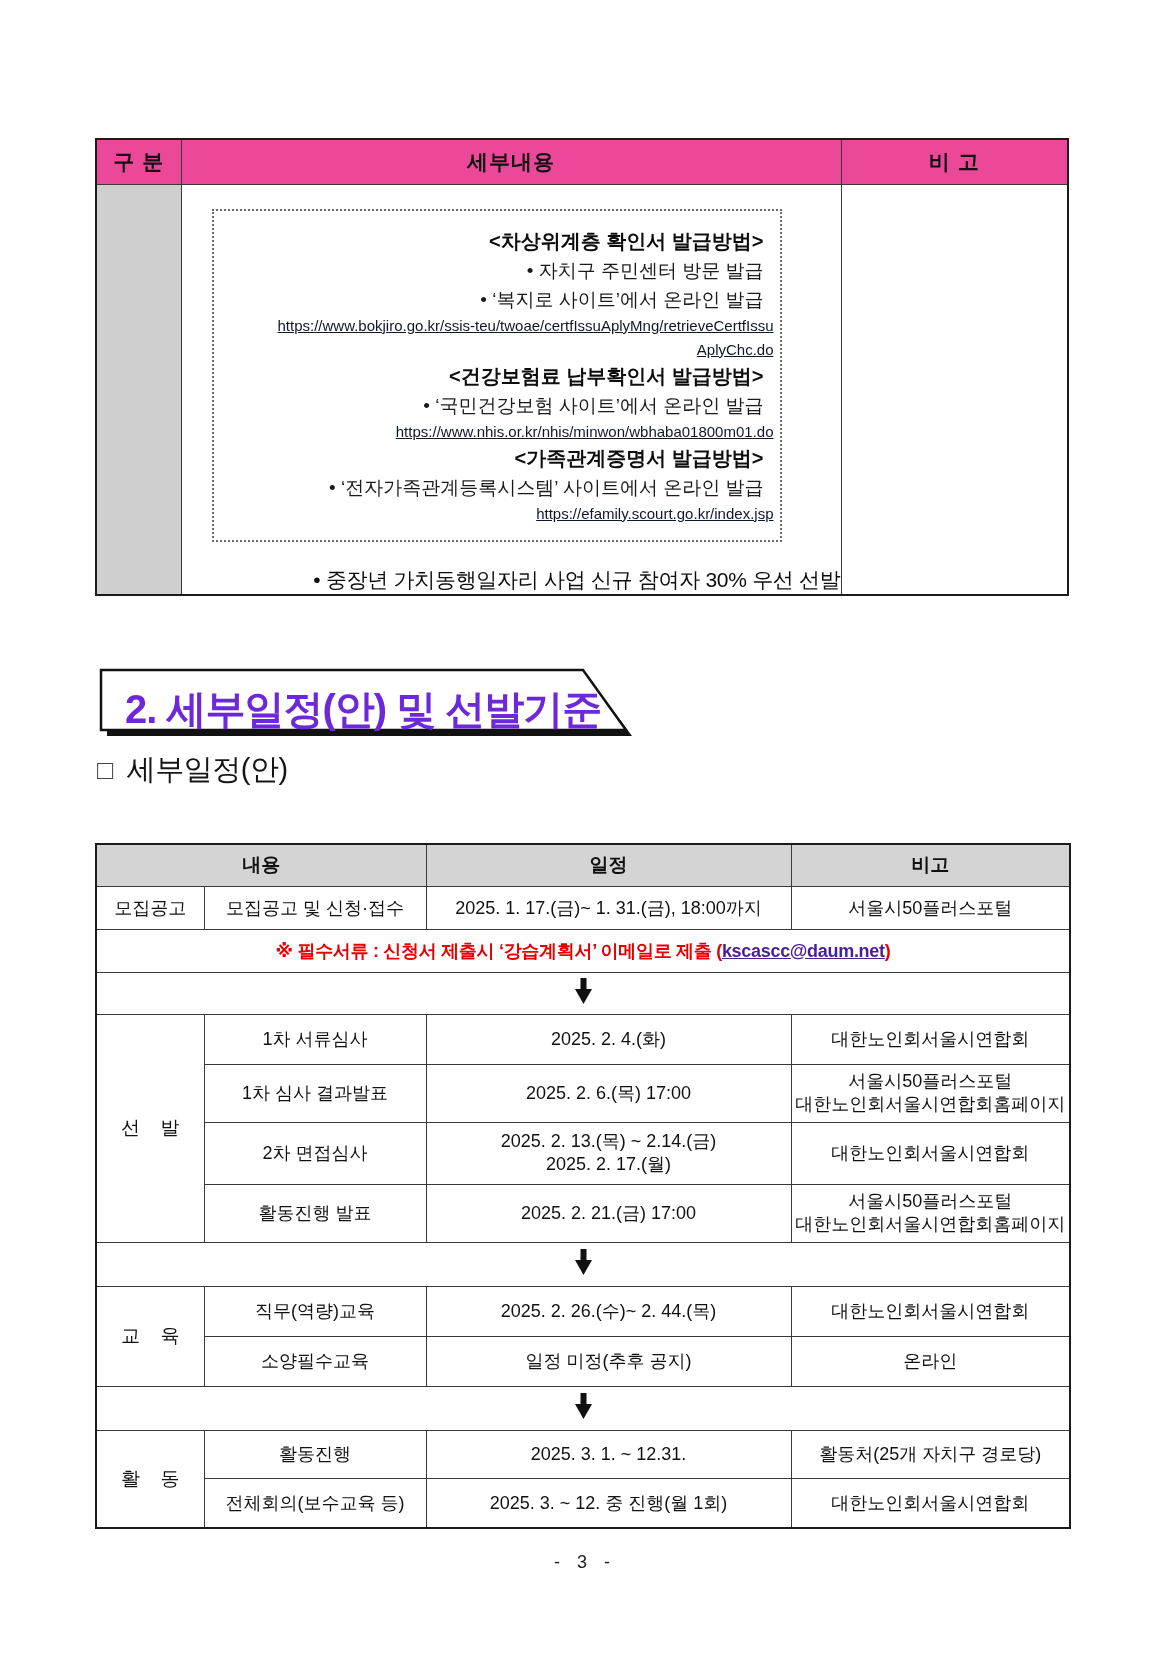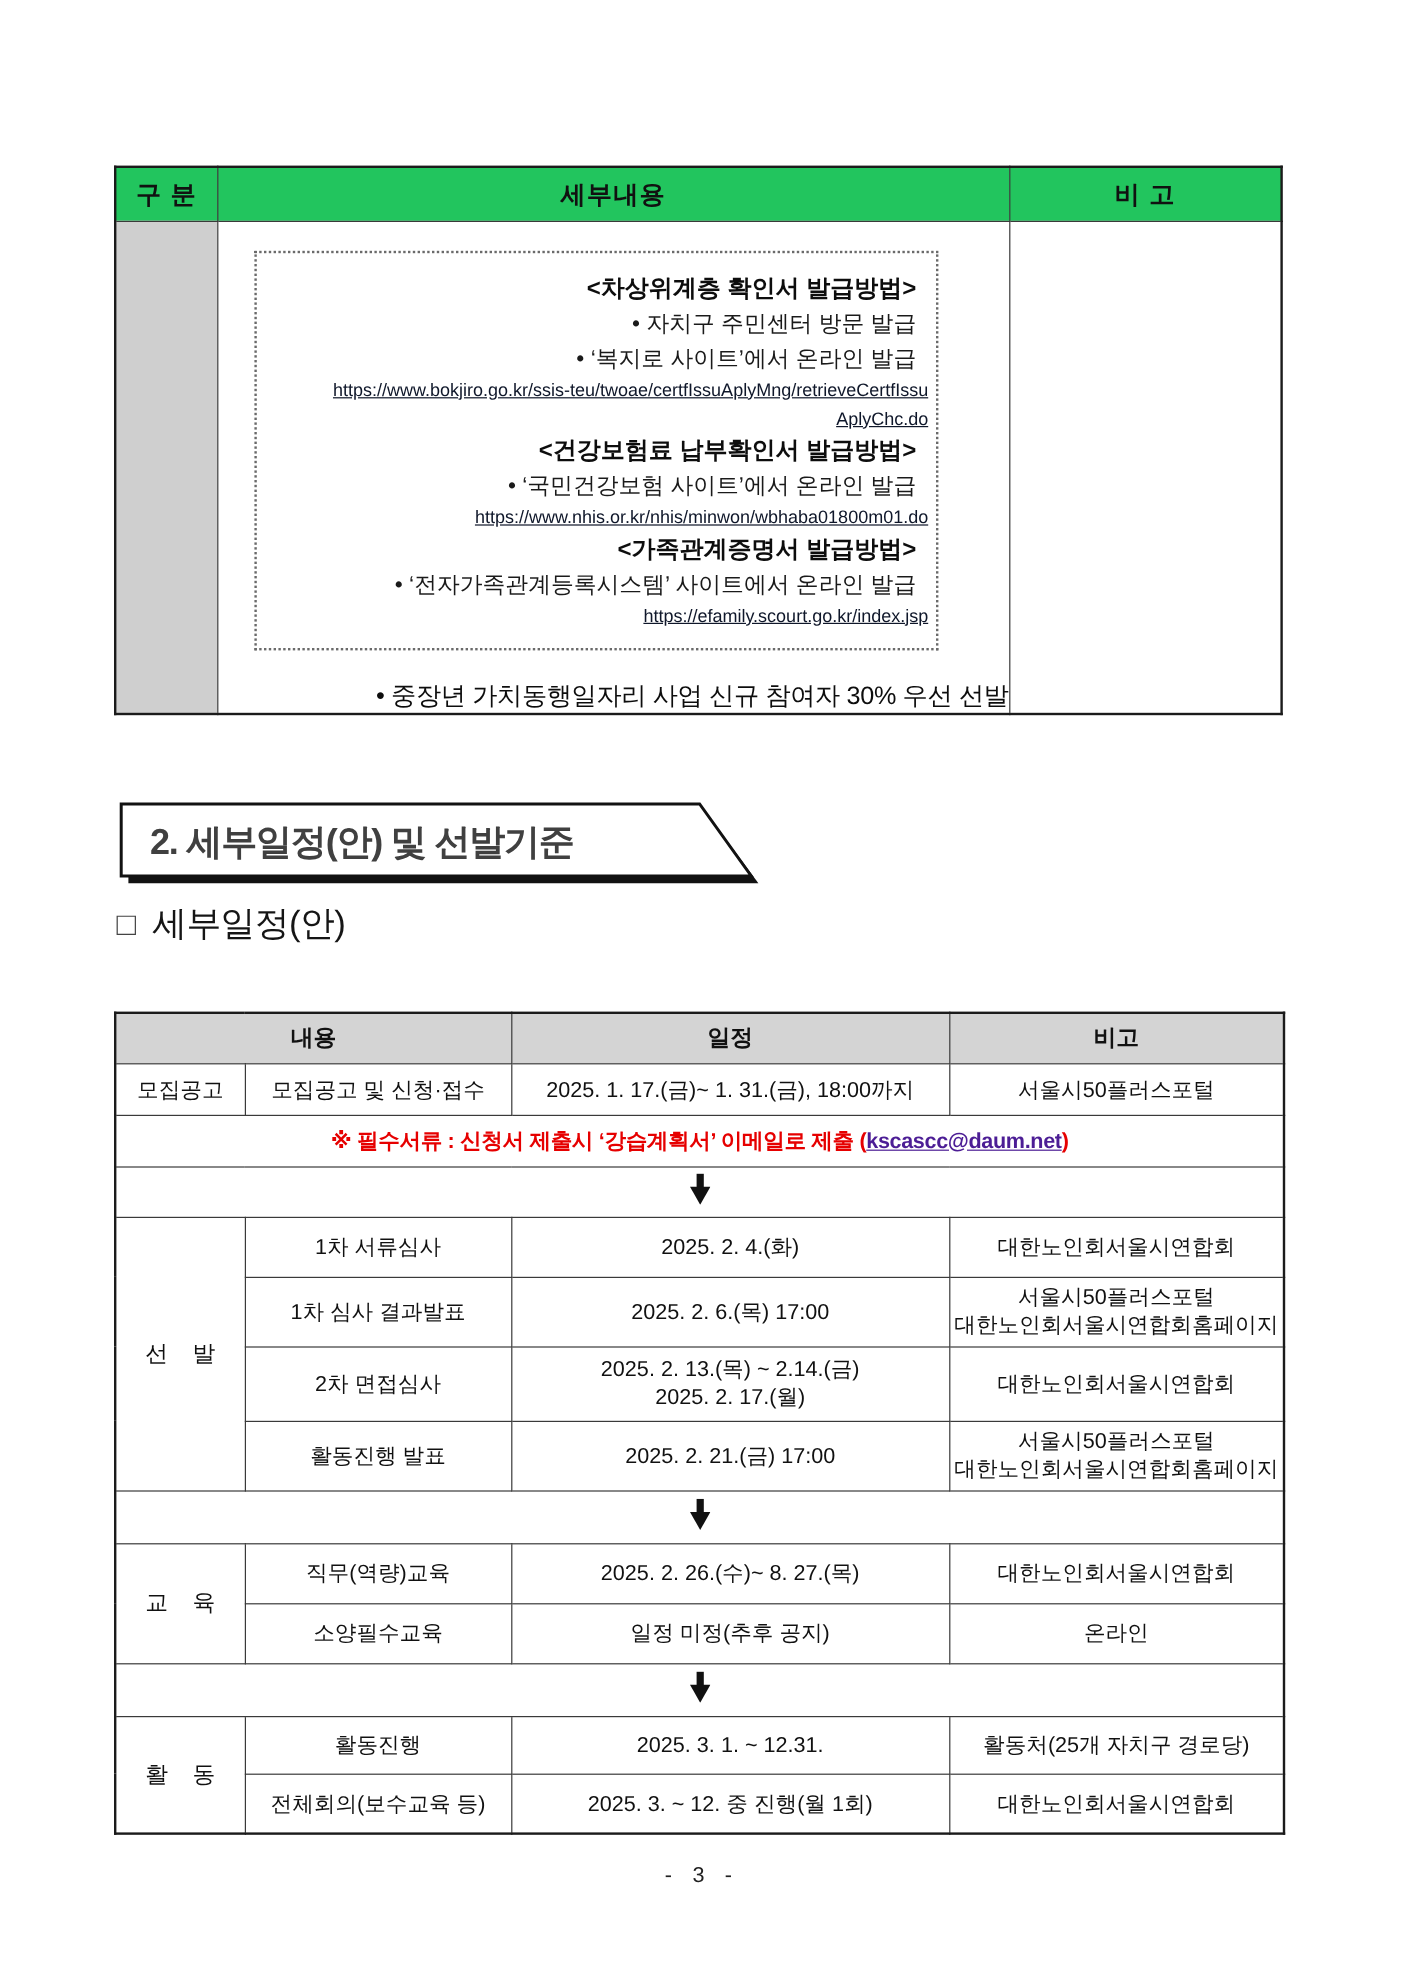--- a/index.html
+++ b/index.html
@@ -4,37 +4,37 @@
 <style>
   * { margin:0; padding:0; box-sizing:border-box; }
   html,body { background:#ffffff; }
   body { font-family:"Liberation Sans","DejaVu Sans",sans-serif; color:#111; }
   .page { position:relative; width:1170px; height:1654px; background:#fff; overflow:hidden; }
 
   
   table { border-collapse:collapse; table-layout:fixed; }
   .detail-table { position:absolute; left:95px; top:138px; width:972px; border:2.5px solid #1b1b1b; }
   .detail-table th, .detail-table td { border:1.5px solid #3a3a3a; vertical-align:top;text-align:right; }
-  .detail-table th { height:45px; background:#22c55e; font-size:21px; font-weight:bold; text-align:center; vertical-align:middle; letter-spacing:1px; }
+  .detail-table th { height:45px; background:#ec4899; font-size:21px; font-weight:bold; text-align:center; vertical-align:middle; letter-spacing:1px; }
   .detail-table .body-row { height:395px; }
   .gray-cell { background:#cfcfcf; }
   .content-cell { padding:24px 0 0 30px; }
 
   .issuance-box { width:570px; border:2px dotted #6a6a6a; padding:16px 16px 14px 18px; background:#fff; }
   .ln { display:block; }
   .ln-h { font-size:20px; font-weight:bold; line-height:29px; color:#0d0d0d; }
   .ln-b { font-size:19px; line-height:29px; color:#1a1a1a;margin-left:48px; }
   .ln-l { font-size:15px; line-height:24px; color:#0f172a; text-decoration:underline; margin-left:42px; word-break:break-all; width:500px; cursor:pointer; }
 
   .priority-note { margin:24px 0 0 2px; font-size:21px; color:#0d0d0d; letter-spacing:-0.3px; }
 
   
   .banner { position:absolute; left:99px; top:668px; width:545px; height:74px; }
   .banner svg { position:absolute; left:0; top:0; }
-  .banner-text { position:absolute; left:26px; top:14px; font-size:30px; font-weight:800; letter-spacing:-1px; color:#404040; }
+  .banner-text { position:absolute; left:26px; top:14px; font-size:40px; font-weight:800; letter-spacing:-1px; color:#6d28d9; }
 
   
   .subsection { position:absolute; left:97px; top:750px; font-size:29px; color:#151515; letter-spacing:-0.5px; }
   .subsection .marker { color:#444; margin-right:14px; font-size:27px; }
 
   
   .schedule-table { position:absolute; left:95px; top:843px; width:974px; border:2.5px solid #1b1b1b; }
   .schedule-table th, .schedule-table td { border:1.5px solid #3a3a3a; text-align:center; vertical-align:middle; font-size:18px; }
   .schedule-table th { background:#d4d4d4; font-size:19px; font-weight:bold; height:42px; }
   .r1 { height:43px; }
@@ -175,21 +175,21 @@
               <polygon points="0,11 17,11 8.5,26" fill="#111"></polygon>
             </svg>
       </td>
     </tr>
 
     <tr class="r-edu">
       <td rowspan="2" class="grp">
             <span>교 육</span>
           </td>
       <td>직무(역량)교육</td>
-      <td>2025. 2. 26.(수)~ 8. 27.(목)</td>
+      <td>2025. 2. 26.(수)~ 2. 44.(목)</td>
       <td>대한노인회서울시연합회</td>
     </tr>
     <tr class="r-edu">
       <td>소양필수교육</td>
       <td>일정 미정(추후 공지)</td>
       <td>온라인</td>
     </tr>
 
     <tr class="r-arrow2">
       <td colspan="4" class="arrow-cell">

